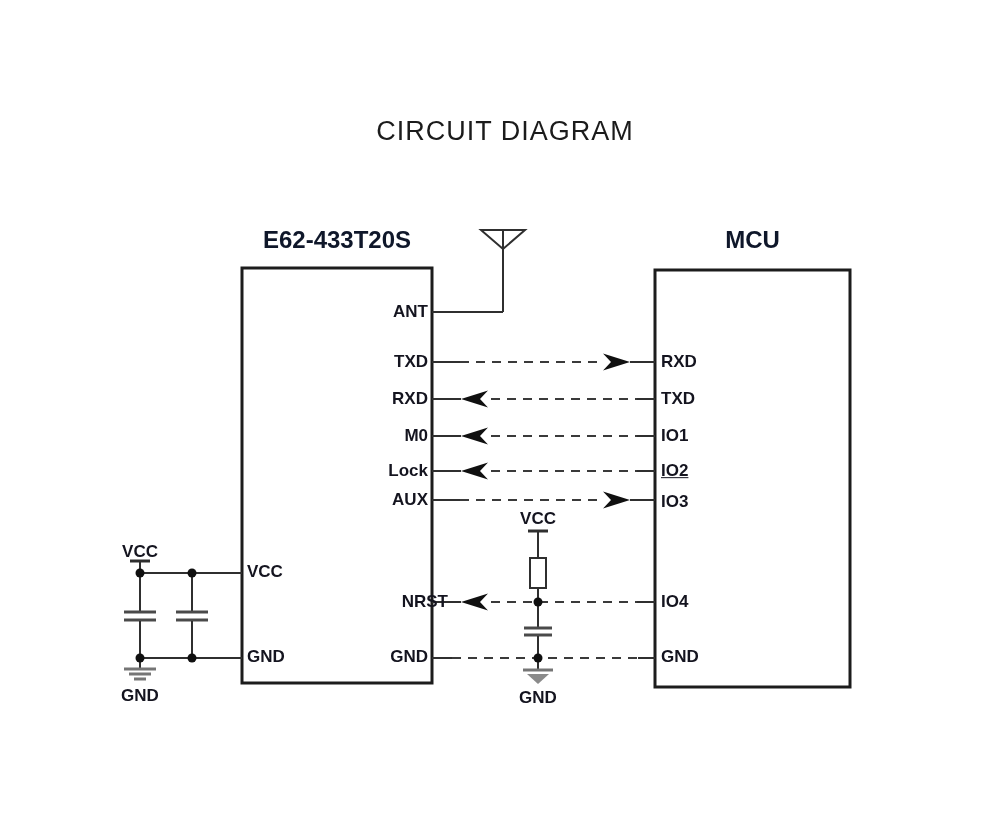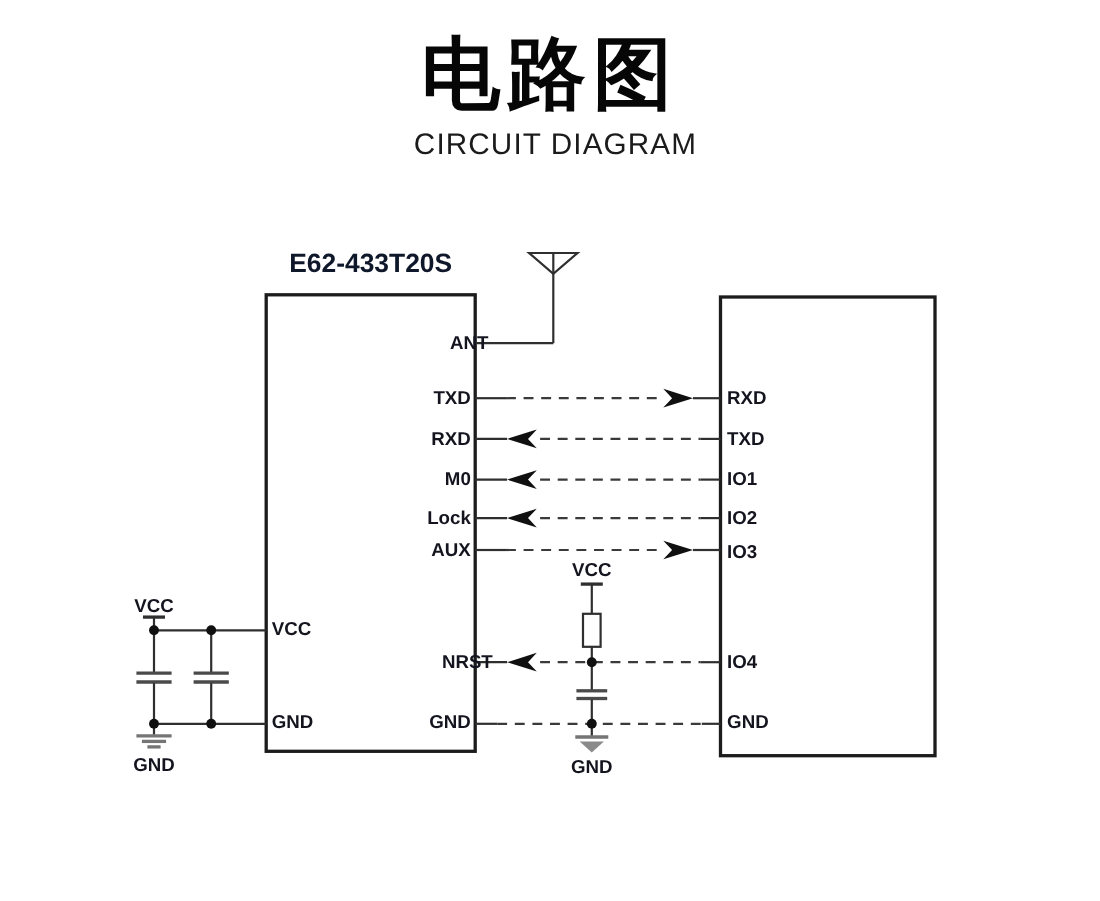--- a/index.html
+++ b/index.html
@@ -66,21 +66,20 @@
   .gl { stroke: #757575; stroke-width: 3; }
   .pw { stroke: #2f2f2f; stroke-width: 3; }
   .ah { fill: #101010; stroke: none; }
   .dot { fill: #101010; stroke: none; }
 </style>
 </head>
 <body>
 
 <div id="canvas">
 
-  <div class="title-zh">电路图</div>
   <div class="title-en">CIRCUIT DIAGRAM</div>
 
   <svg id="wires" width="1000" height="819" viewBox="0 0 1000 819">
 
     <rect class="bx" x="242" y="268" width="190" height="415"></rect>
     <rect class="bx" x="655" y="270" width="195" height="417"></rect>
 
     <g>
       <polygon class="w" points="481,230 525,230 503,249"></polygon>
       <line class="w" x1="503" y1="230" x2="503" y2="312"></line>
@@ -178,37 +177,38 @@
         <line class="w" x1="538" y1="658" x2="538" y2="669"></line>
         <line class="gl" x1="523" y1="670" x2="553" y2="670"></line>
         <polygon fill="#8a8a8a" points="527,674 549,674 538,684"></polygon>
       </g>
       <circle class="dot" cx="538" cy="602" r="4.5"></circle>
       <circle class="dot" cx="538" cy="658" r="4.5"></circle>
     </g>
   </svg>
 
   <div class="module-name" style="left:242px; width:190px; top:226px;">E62-433T20S</div>
-
-  <div class="pin" style="right:556px; top:312px;">ANT</div>
+  <div class="module-name" style="left:655px; width:195px; top:226px;">MCU</div>
+
+  <div class="pin" style="right:572px; top:312px;">ANT</div>
   <div class="pin" style="right:572px; top:362px;">TXD</div>
   <div class="pin" style="right:572px; top:399px;">RXD</div>
   <div class="pin" style="right:572px; top:436px;">M0</div>
   <div class="pin" style="right:572px; top:471px;">Lock</div>
   <div class="pin" style="right:572px; top:500px;margin-left:36px;">AUX</div>
   <div class="pin" style="right:552px; top:602px;">NRST</div>
   <div class="pin" style="right:572px; top:657px;">GND</div>
 
   <div class="pin" style="left:247px; top:572px;">VCC</div>
   <div class="pin" style="left:247px; top:657px;">GND</div>
 
   <div class="pin" style="left:661px; top:362px;">RXD</div>
   <div class="pin" style="left:661px; top:399px;">TXD</div>
   <div class="pin" style="left:661px; top:436px;">IO1</div>
-  <div class="pin" style="left:661px; top:471px;">IO2</div>
+  <div class="pin" style="left:661px; top:471px;text-decoration:underline;">IO2</div>
   <div class="pin" style="left:661px; top:502px;">IO3</div>
   <div class="pin" style="left:661px; top:602px;">IO4</div>
   <div class="pin" style="left:661px; top:657px;">GND</div>
 
   <div class="pwr" style="left:95px;  top:551px;">VCC</div>
   <div class="pwr" style="left:95px;  top:695px;">GND</div>
   <div class="pwr" style="left:493px; top:518px;">VCC</div>
   <div class="pwr" style="left:493px; top:697px;">GND</div>
 
 </div>

